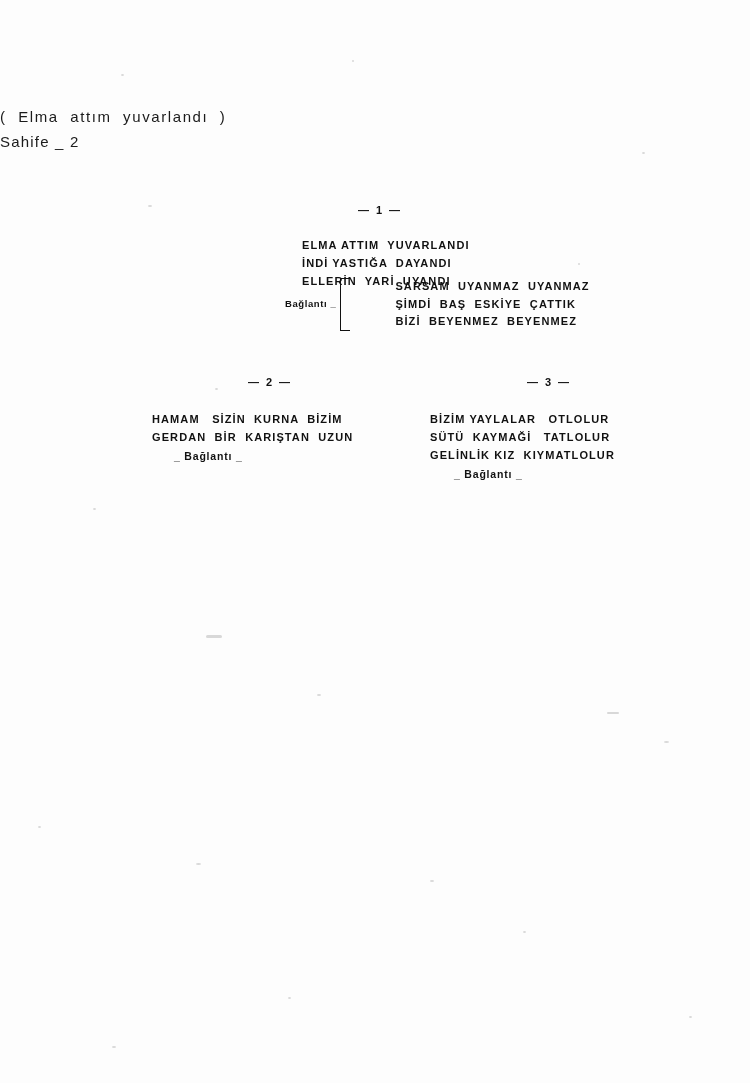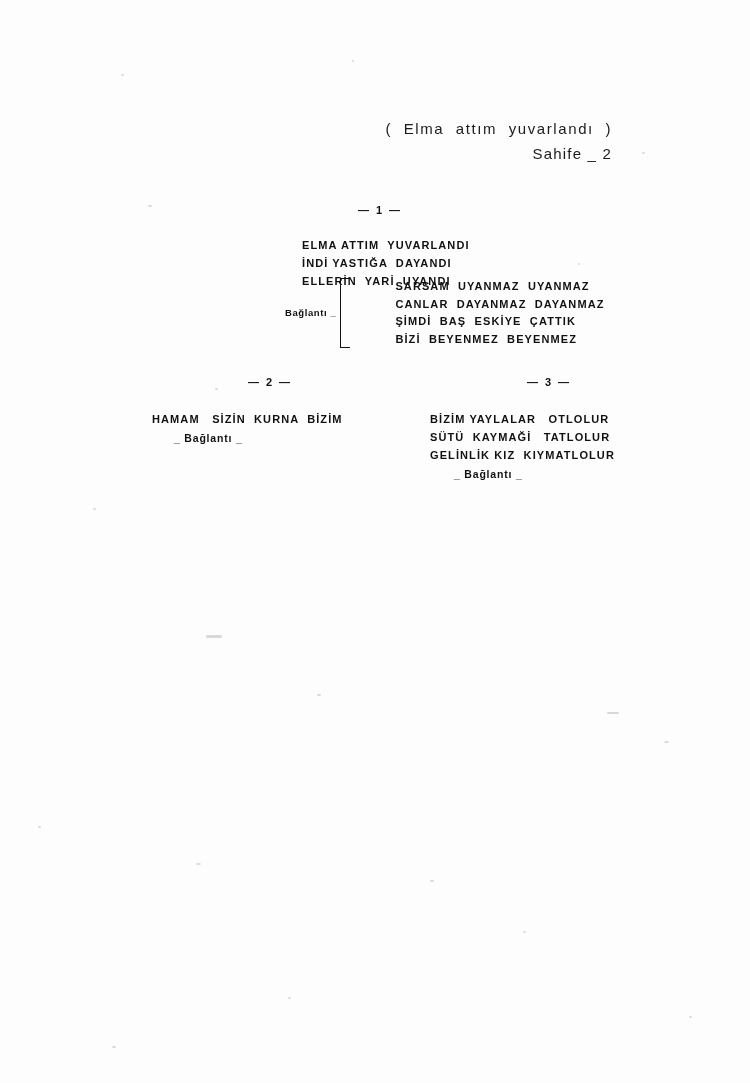--- a/index.html
+++ b/index.html
@@ -27,24 +27,24 @@
   
   .speck {
     position: absolute;
     background: #b9b9b9;
     border-radius: 50%;
     opacity: .55;
   }
 
   .title-block {
     position: absolute;
-    top: 120px;
+    top: 108px;
     left: 0;
     width: 612px;
-    text-align: right;
+    text-align: left;
   }
   .doc-title {
     font-size: 15px;
     letter-spacing: 1.6px;
     font-weight: 400;
     color: #1b1b1b;
     white-space: pre;
   }
   .doc-subtitle {
     margin-top: 8px;
@@ -186,33 +186,33 @@
       <div class="lyric-line">İNDİ YASTIĞA  DAYANDI</div>
       <div class="lyric-line">ELLERİN  YARİ  UYANDI</div>
     </div>
   </div>
 
   <div class="chorus-wrap">
     <div class="chorus-label">Bağlantı _</div>
     <div class="bracket"></div>
     <div class="chorus-lines">
       <div class="lyric-line">SARSAM  UYANMAZ  UYANMAZ</div>
-      <div class="lyric-line">CANLAR  DAYANMAZ  DAYANMAZ</div>
       <div class="lyric-line">ŞİMDİ  BAŞ  ESKİYE  ÇATTIK</div>
       <div class="lyric-line">BİZİ  BEYENMEZ  BEYENMEZ</div>
     </div>
   </div>
 
   <div class="cols">
 
     <div class="col col-left">
       <div class="verse-num-wrap">
         <span class="verse-num">— 2 —</span>
       </div>
       <div class="lyric-line">HAMAM   SİZİN  KURNA  BİZİM</div>
+      <div class="lyric-line">GERDAN  BİR  KARIŞTAN  UZUN</div>
       <div class="refrain-mark">_ Bağlantı _</div>
     </div>
 
     <div class="col col-right">
       <div class="verse-num-wrap">
         <span class="verse-num">— 3 —</span>
       </div>
       <div class="lyric-line">BİZİM YAYLALAR   OTLOLUR</div>
       <div class="lyric-line">SÜTÜ  KAYMAĞİ   TATLOLUR</div>
       <div class="lyric-line">GELİNLİK KIZ  KIYMATLOLUR</div>

